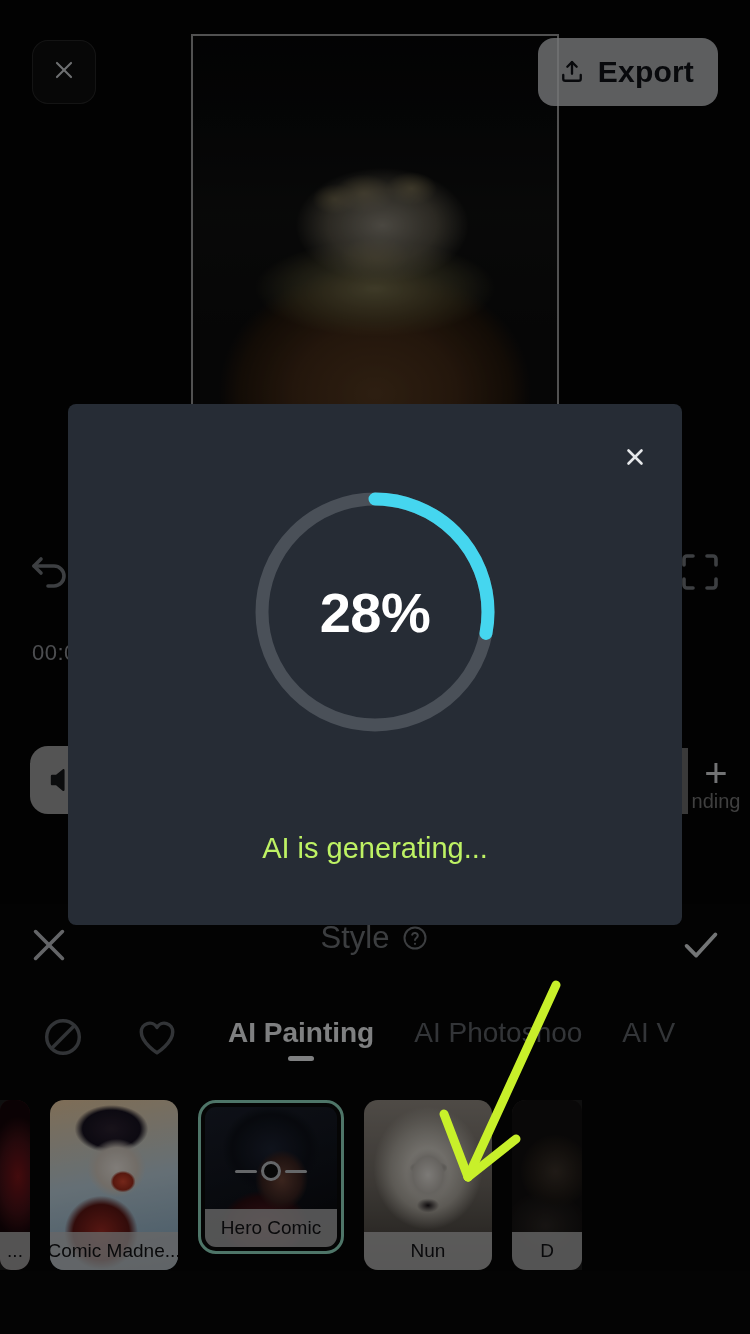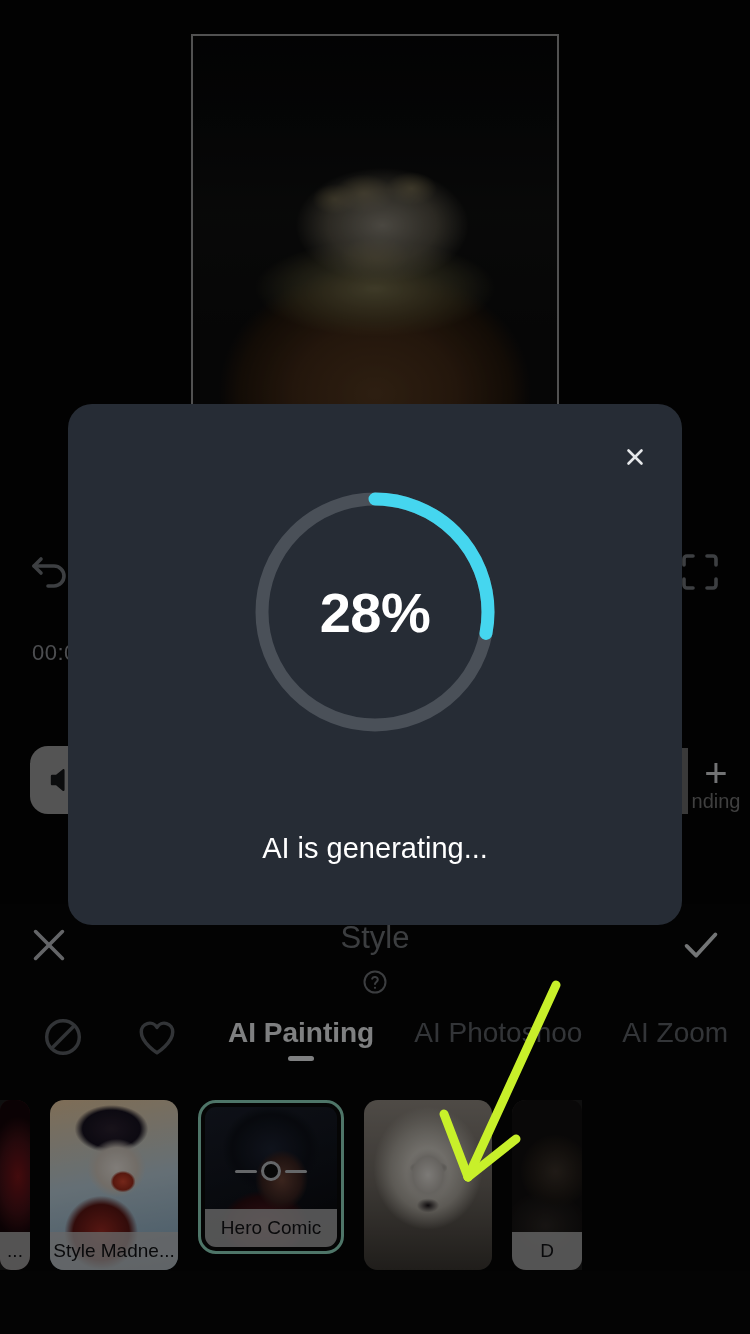--- a/index.html
+++ b/index.html
@@ -169,21 +169,21 @@
     background: rgba(0,0,0,0.45);
     z-index: 8;
   }
 
   .modal {
     position: absolute;
     left: 68px;
     top: 404px;
     width: 614px;
     height: 521px;
-    border-radius: 24px;
+    border-radius: 8px;
     background: #262c35;
     z-index: 9;
   }
 
   .modal-close {
     position: absolute;
     right: 22px; top: 30px;
     width: 50px; height: 50px;
     display: flex; align-items: center; justify-content: center;
   }
@@ -210,21 +210,21 @@
     color: #ffffff;
     letter-spacing: -0.5px;
   }
 
   .modal-status {
     position: absolute;
     left: 0; right: 0;
     top: 428px;
     text-align: center;
     font-size: 29px;
-    color: #ffffff;
+    color: #bef264;
   }
 
   
   .panel {
     position: absolute;
     left: 0; bottom: 0;
     width: 750px;
     height: 430px;
     background: #070707;
     z-index: 4;
@@ -240,21 +240,20 @@
   .panel-confirm { position: absolute; right: 26px; top: 18px; width: 46px; height: 46px; }
   .panel-head svg { width: 100%; height: 100%; display: block; }
 
   .panel-title {
     position: absolute;
     left: 0; right: 0; top: 16px;
     display: flex;
     align-items: center;
     justify-content: center;
     gap: 12px;
-    flex-direction: column;
   }
   .panel-title .t {
     font-size: 31px;
     color: #6e7176;
   }
   .panel-title svg { width: 28px; height: 28px; display: block; }
 
   
   .tabs {
     position: absolute;
@@ -463,20 +462,41 @@
       <div class="clip-end">
         <div class="handle"></div>
       </div>
       <div class="add-end">
         <div class="plus">+</div>
         <div class="lbl">nding</div>
       </div>
     </div>
   </div>
 
+  <div class="topbar">
+    <div class="close-btn">
+      <span>
+        <svg viewBox="0 0 24 24" fill="none" stroke="#c8cbce" stroke-width="1.9" stroke-linecap="round">
+          <line x1="5.5" y1="5.5" x2="18.5" y2="18.5"></line>
+          <line x1="18.5" y1="5.5" x2="5.5" y2="18.5"></line>
+        </svg>
+      </span>
+    </div>
+
+    <div class="export-btn">
+      <span>
+        <svg viewBox="0 0 24 24" fill="none" stroke="#101216" stroke-width="2" stroke-linecap="round" stroke-linejoin="round">
+          <path d="M12 3.5v10"></path>
+          <polyline points="8 7.5 12 3.5 16 7.5"></polyline>
+          <path d="M4.5 14.5v3.2c0 1 .8 1.8 1.8 1.8h11.4c1 0 1.8-.8 1.8-1.8v-3.2"></path>
+        </svg>
+      </span>
+      <span class="lbl">Export</span>
+    </div>
+  </div>
 
   <div class="panel">
     <div class="panel-head">
       <div class="panel-cancel">
         <svg viewBox="0 0 24 24" fill="none" stroke="#b6b9bd" stroke-width="1.9" stroke-linecap="round">
           <line x1="5" y1="5" x2="19" y2="19"></line>
           <line x1="19" y1="5" x2="5" y2="19"></line>
         </svg>
       </div>
       <div class="panel-title">
@@ -504,56 +524,56 @@
         </svg>
       </div>
       <div class="tab-icon">
         <svg viewBox="0 0 24 24" fill="none" stroke="#5b5f64" stroke-width="1.8" stroke-linejoin="round">
           <path d="M12 20.2S3.8 15 3.8 9.4A4.4 4.4 0 0 1 12 7a4.4 4.4 0 0 1 8.2 2.4c0 5.6-8.2 10.8-8.2 10.8z"></path>
         </svg>
       </div>
 
       <div class="tab active">AI Painting</div>
       <div class="tab">AI Photoshoo</div>
-      <div class="tab">AI Zoom</div>
       <div class="tab">AI V</div>
     </div>
 
     <div class="thumbs">
 
       <div class="thumb first-partial">
         <div class="thumb-inner">
           <div class="thumb-img art-red"></div>
           <div class="thumb-label">...</div>
         </div>
       </div>
 
 
       <div class="thumb">
         <div class="thumb-inner">
           <div class="thumb-img art-clown"></div>
-          <div class="thumb-label">Style Madne...</div>
+          <div class="thumb-label">Comic Madne...</div>
         </div>
       </div>
 
       <div class="thumb sel">
         <div class="thumb-inner">
           <div class="thumb-img art-hero"></div>
           <div class="dl-indicator">
             <div class="bar"></div>
             <div class="ring"></div>
             <div class="bar"></div>
           </div>
           <div class="thumb-label">Hero Comic</div>
         </div>
       </div>
 
       <div class="thumb">
         <div class="thumb-inner">
           <div class="thumb-img art-nun"></div>
+          <div class="thumb-label">Nun</div>
         </div>
       </div>
 
       <div class="thumb last-partial">
         <div class="thumb-inner">
           <div class="thumb-img art-dark"></div>
           <div class="thumb-label">D</div>
         </div>
       </div>
 

